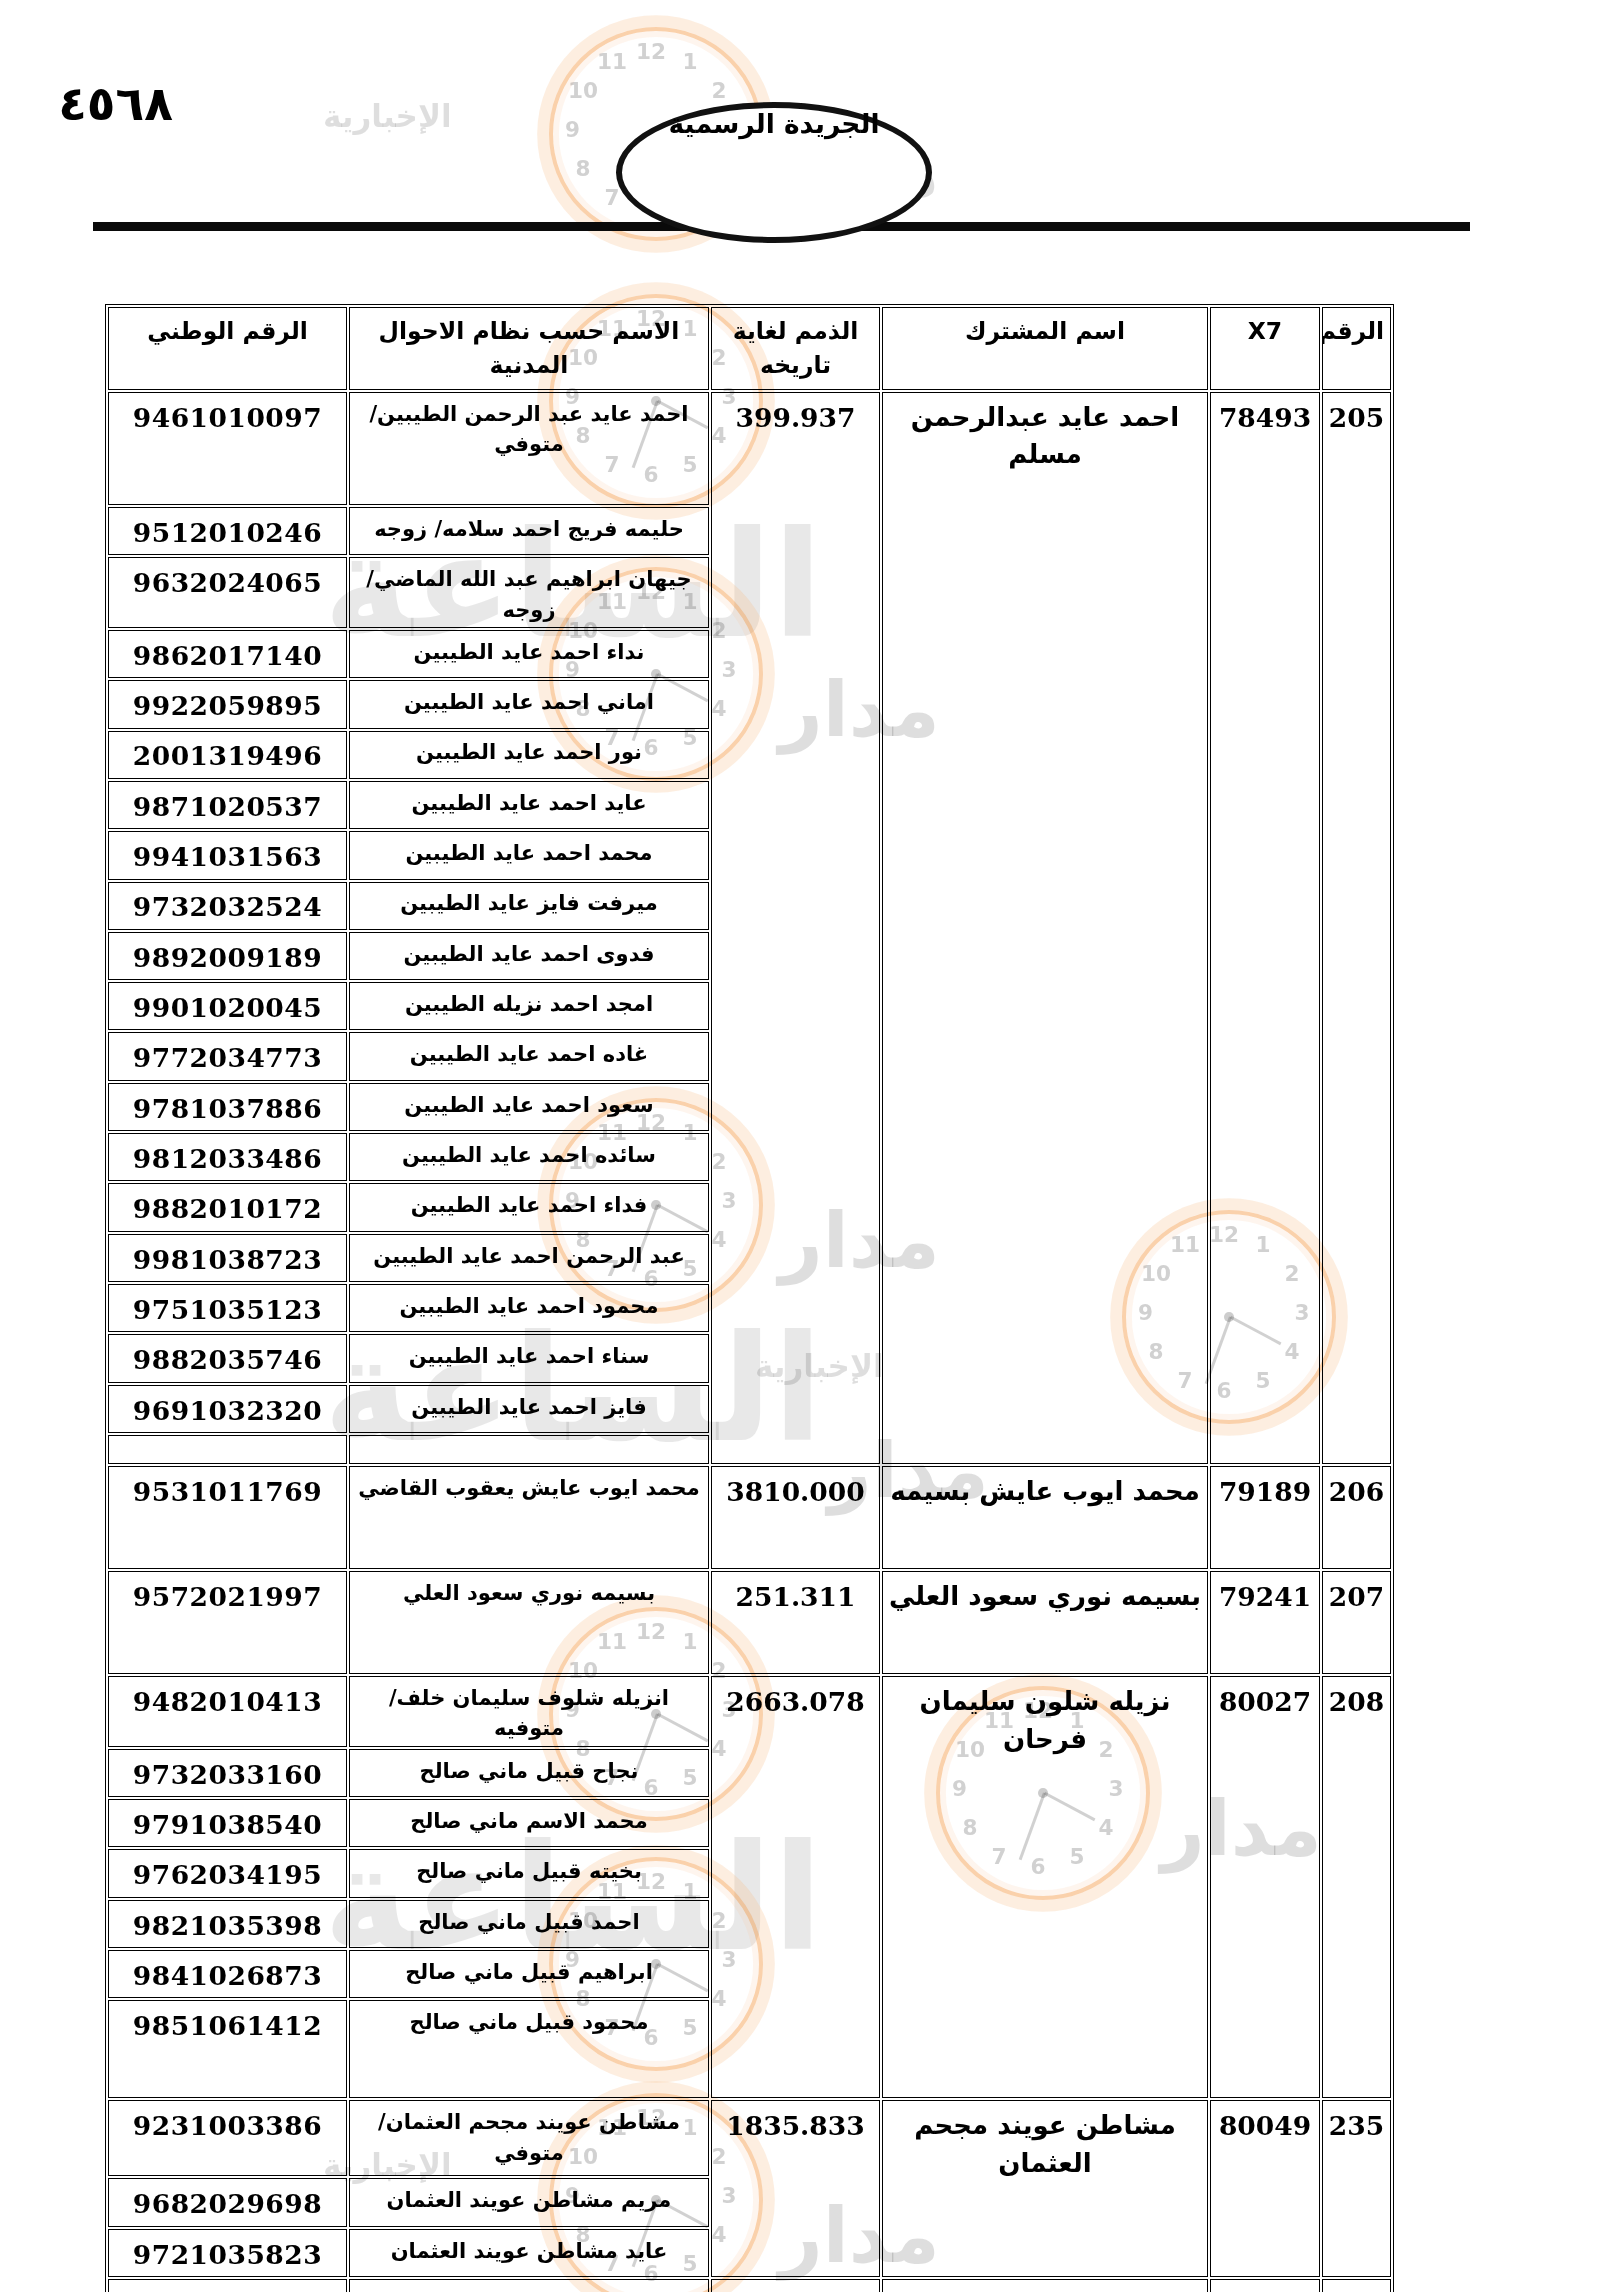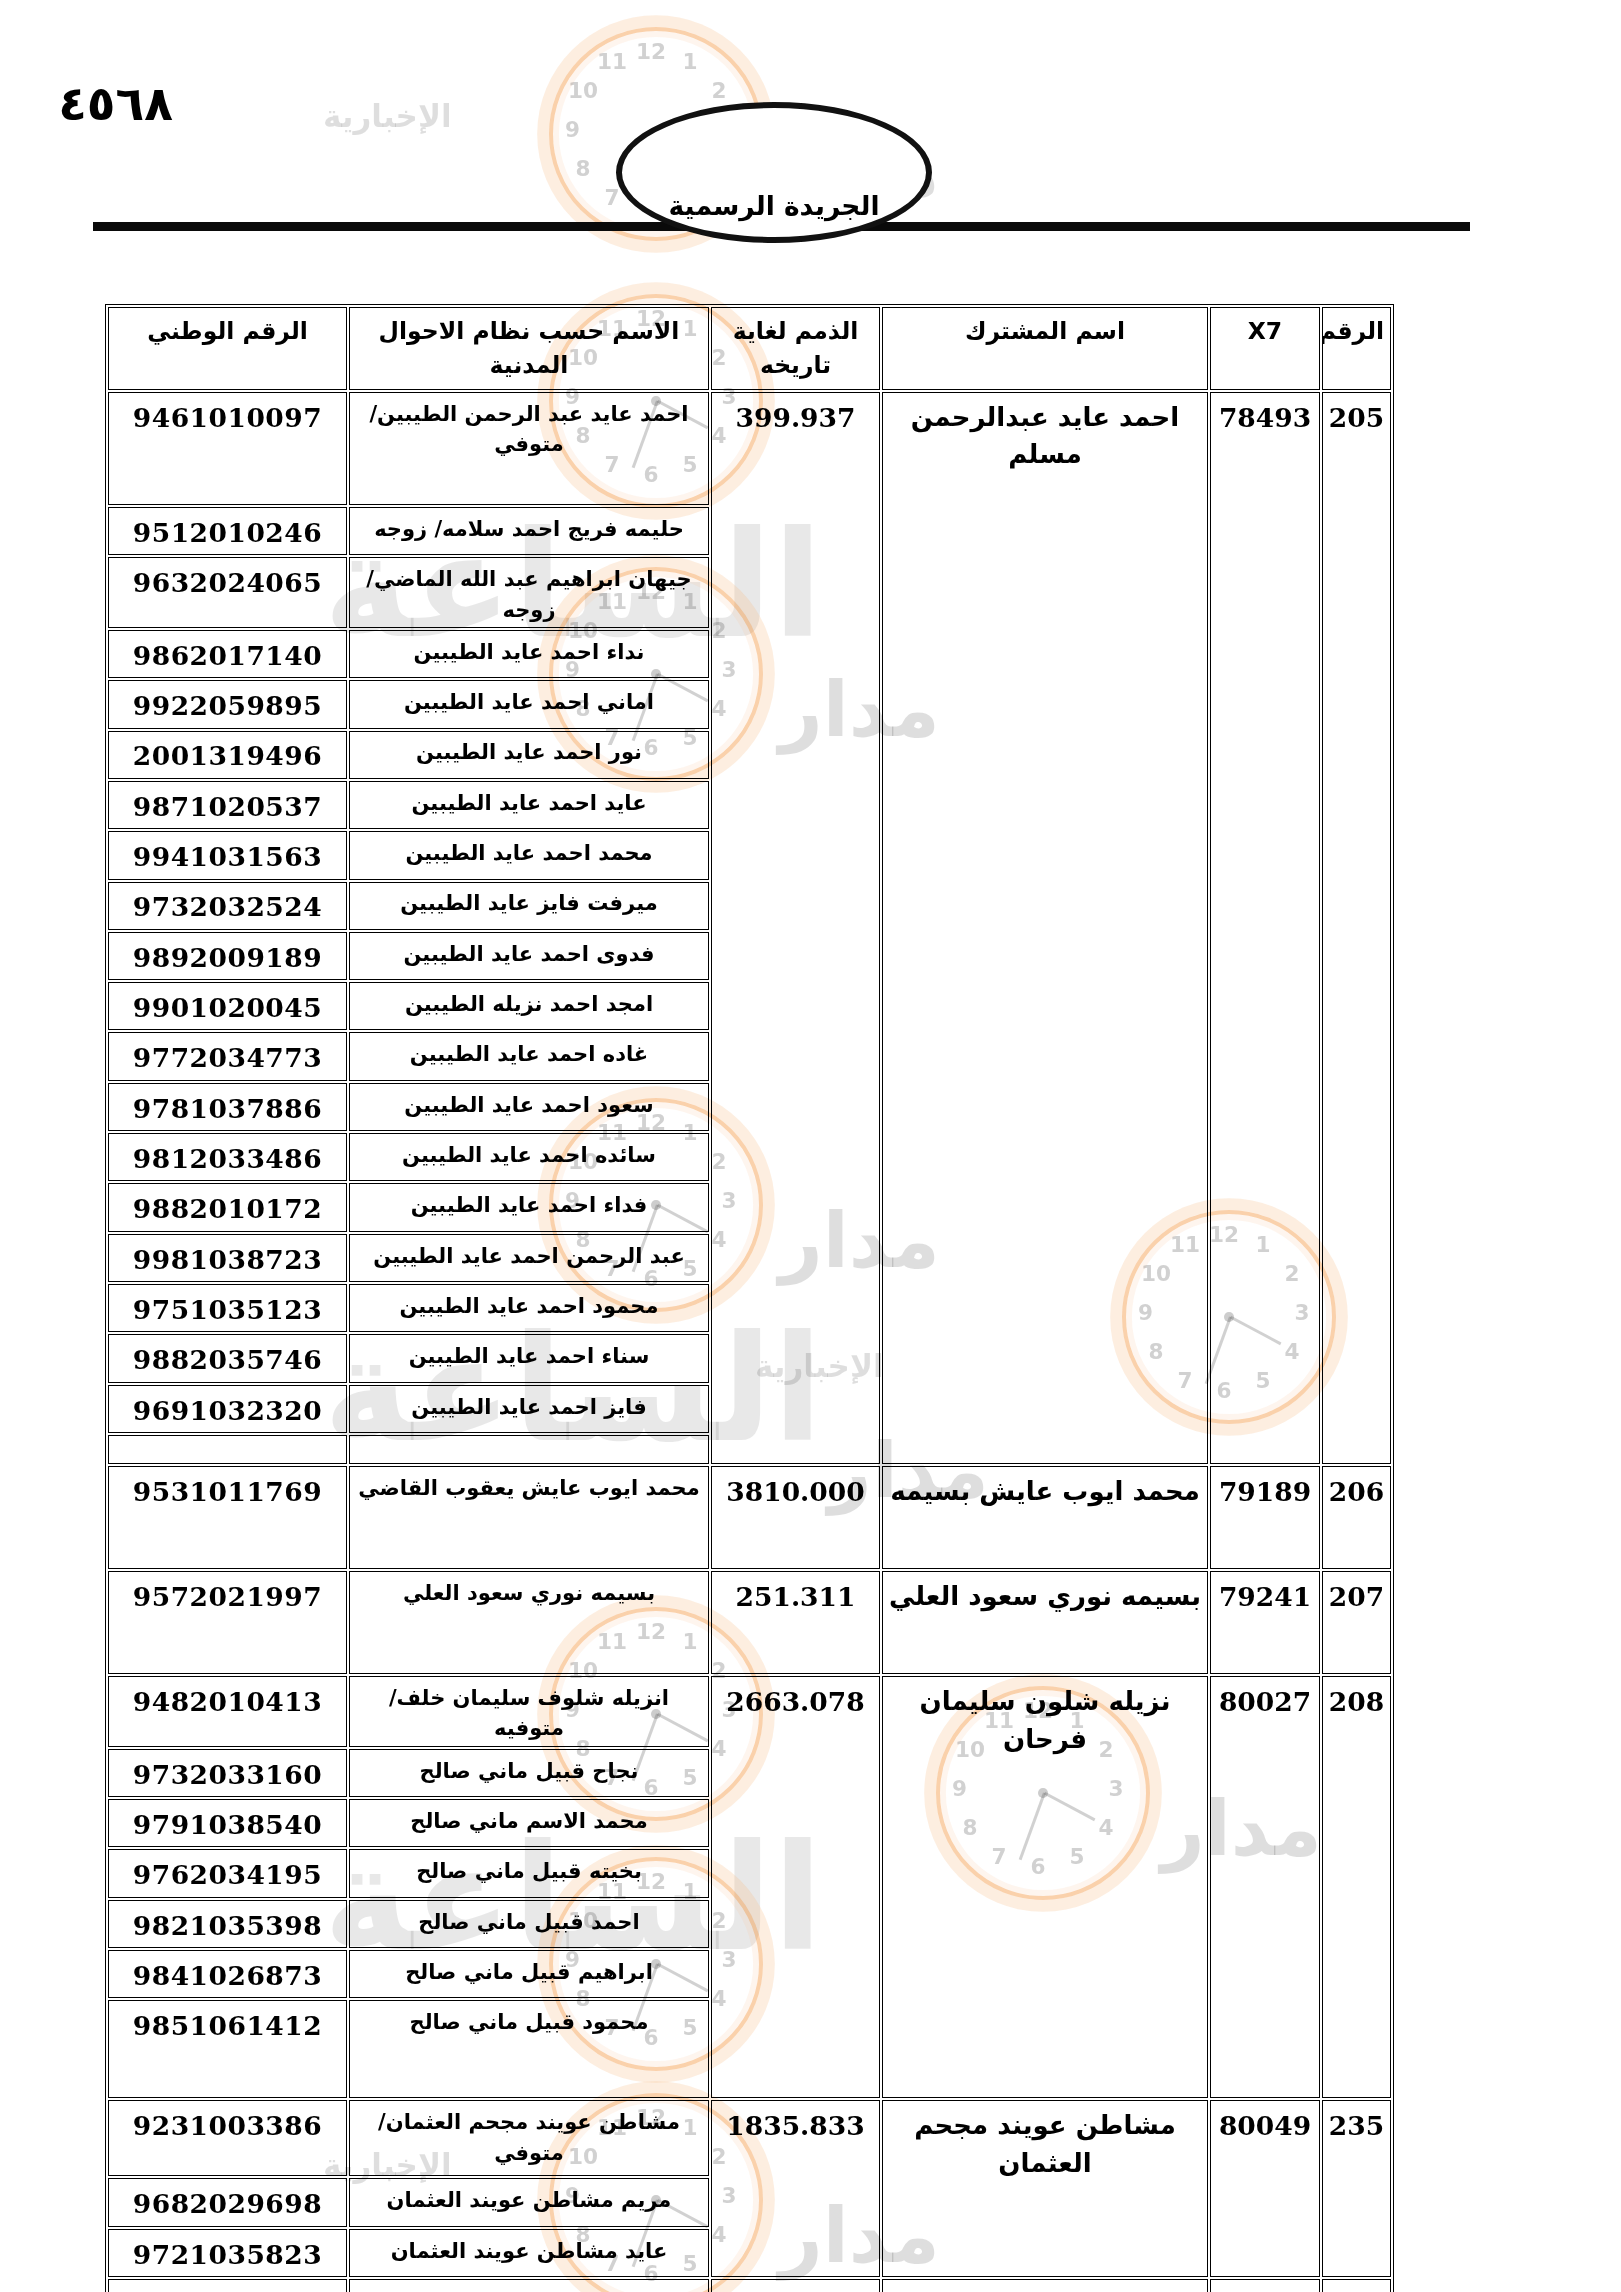--- a/index.html
+++ b/index.html
@@ -33,21 +33,21 @@
   .content{position:absolute; inset:0; z-index:1;}
   .page-number{
     position:absolute; right:1388px; top:76px; width:235px;
     font-family:"DejaVu Serif","DejaVu Sans",serif;
     font-size:47px; font-weight:bold; text-align:center; letter-spacing:3.9px;
   }
   .top-rule{position:absolute; left:93px; top:222px; width:1377px; height:8.8px; background:#0a0a0a;}
   .gazette-oval{
     position:absolute; left:616px; top:102px; width:316px; height:141px;
     background:#ffffff; border:6.9px solid #111; border-radius:50%;
-    display:flex; align-items:flex-end; justify-content:center;
+    display:flex; justify-content:center;
     box-sizing:border-box; padding-bottom:15.7px; z-index:3;
   }
   .gazette-oval span{font-size:26.5px; font-weight:bold;}
   
   table.gz{
     position:absolute; left:105px; top:304px; width:1284px;
     border-collapse:separate; border-spacing:2px;
     border:1px solid #000; table-layout:fixed;
     background:transparent;
   }

